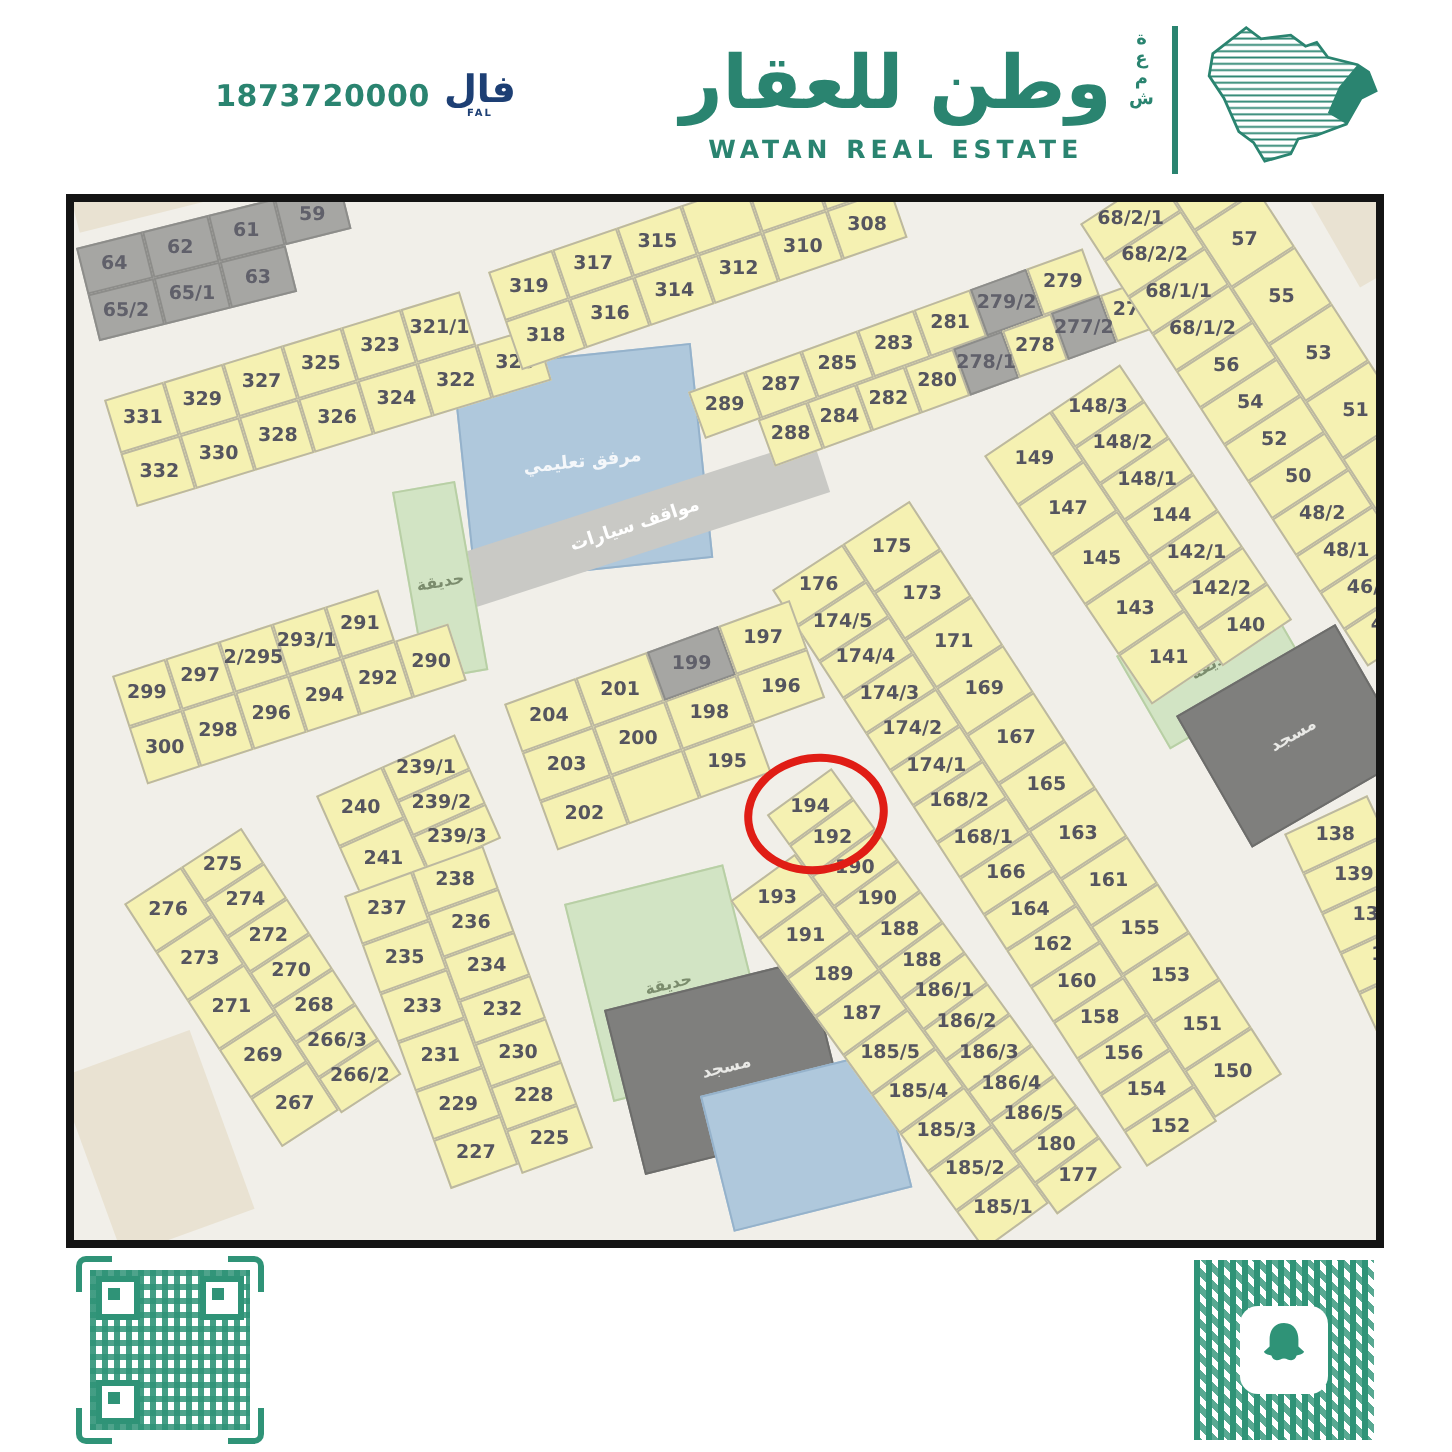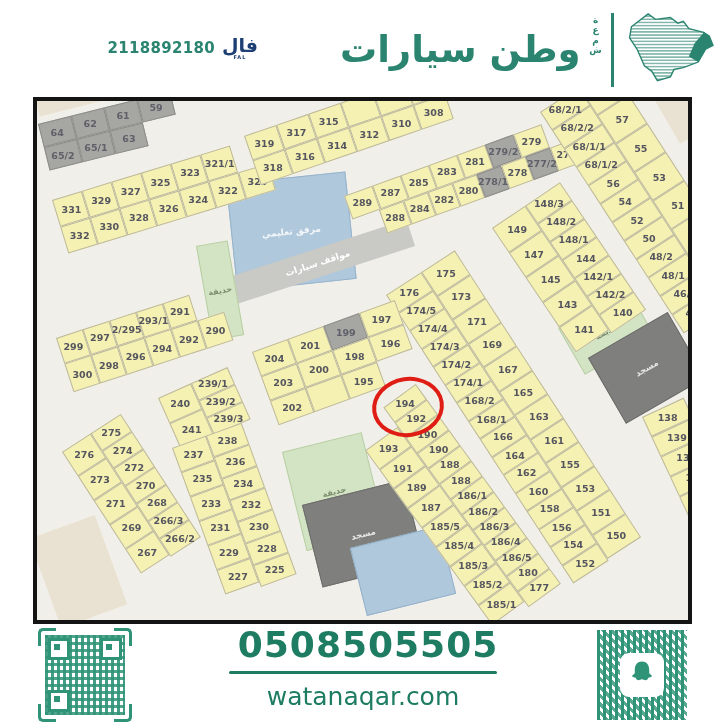--- a/index.html
+++ b/index.html
@@ -76,30 +76,31 @@
   .website{color:#1d7c62;font-size:25px;font-weight:500;}
 </style>
 </head>
 <body>
 
 <div id="page">
 
   <div id="header">
     <div class="lic">
       <div class="lic-row">
-        <span class="lic-num">2118892180</span>
+        <span class="lic-num">1873720000</span>
         <span class="fal-logo">
           <span>فال</span>
           <span class="fal-sub">FAL</span>
         </span>
       </div>
     </div>
     <div class="brand">
       <div class="brand-txt">
-        <div class="brand-ar">وطن سيارات</div>
+        <div class="brand-ar">وطن للعقار</div>
+        <div class="brand-en">WATAN REAL ESTATE</div>
       </div>
       <div class="brand-side">شمعة</div>
       <div class="brand-bar"></div>
       <svg viewBox="0 0 110 90" width="102" height="84">
         <defs>
           <pattern id="hatch" width="6" height="3.4" patternUnits="userSpaceOnUse">
             <path d="M0 1.7 H6" stroke="#2a8470" stroke-width="1"></path>
           </pattern>
         </defs>
         <path d="M8 20 L26 6 L34 12 L50 10 L58 16 L64 14 L70 22 L86 26 L92 30 L96 40 L88 44 L80 58 L64 64 L54 66 L50 74 L36 78 L30 68 L22 62 L14 44 L6 32 Z" fill="url(#hatch)" stroke="#2a8470" stroke-width="1.5"></path>
@@ -775,31 +776,20 @@
     <div class="qr-wrap left">
       <span class="corner tl"></span>
         <span class="corner tr"></span>
       <span class="corner bl"></span>
         <span class="corner br"></span>
       <div class="qr-body"></div>
       <span class="finder" style="left:10px;top:10px;"></span>
       <span class="finder" style="right:10px;top:10px;"></span>
       <span class="finder" style="left:10px;bottom:10px;"></span>
     </div>
-    <div class="contact">
-      <div class="phone-row">
-        <svg viewBox="0 0 24 24" width="32" height="32">
-          <path d="M12 2a10 10 0 0 0-8.6 15.1L2 22l5-1.3A10 10 0 1 0 12 2z" fill="none" stroke="#1d7c62" stroke-width="1.7"></path>
-          <path d="M8.4 7.2c-.9.9-1.1 2.6 1.3 5.1s4.2 2.3 5.1 1.4c.5-.5.7-1 .4-1.3l-1.8-1c-.3-.1-.7.1-.9.4-.2.3-.5.3-.9.1-.7-.4-1.6-1.3-2-2-.2-.4-.2-.7.1-.9.3-.2.5-.6.4-.9l-1-1.8c-.3-.3-.8-.1-1.3.4z" fill="#1d7c62"></path>
-        </svg>
-        <span class="phone-num">0508505505</span>
-      </div>
-      <div class="divider"></div>
-      <div class="website">watanaqar.com</div>
-    </div>
     <div class="qr-wrap right">
       <div class="qr-body"></div>
       <div class="ghost-center">
         <svg viewBox="0 0 40 40" width="36" height="36">
           <path d="M20 5c-6 0-8 5-8 9v4l-3.2 3c1 1.6 3 1.6 4.2 2.1.5 1.6 1.5 2.6 3 2.6 1.8 0 2.2-1 4-1s2.2 1 4 1c1.5 0 2.5-1 3-2.6 1.2-.5 3.2-.5 4.2-2.1L28 18v-4c0-4-2-9-8-9z" fill="#2f9377"></path>
         </svg>
       </div>
     </div>
   </div>
 

